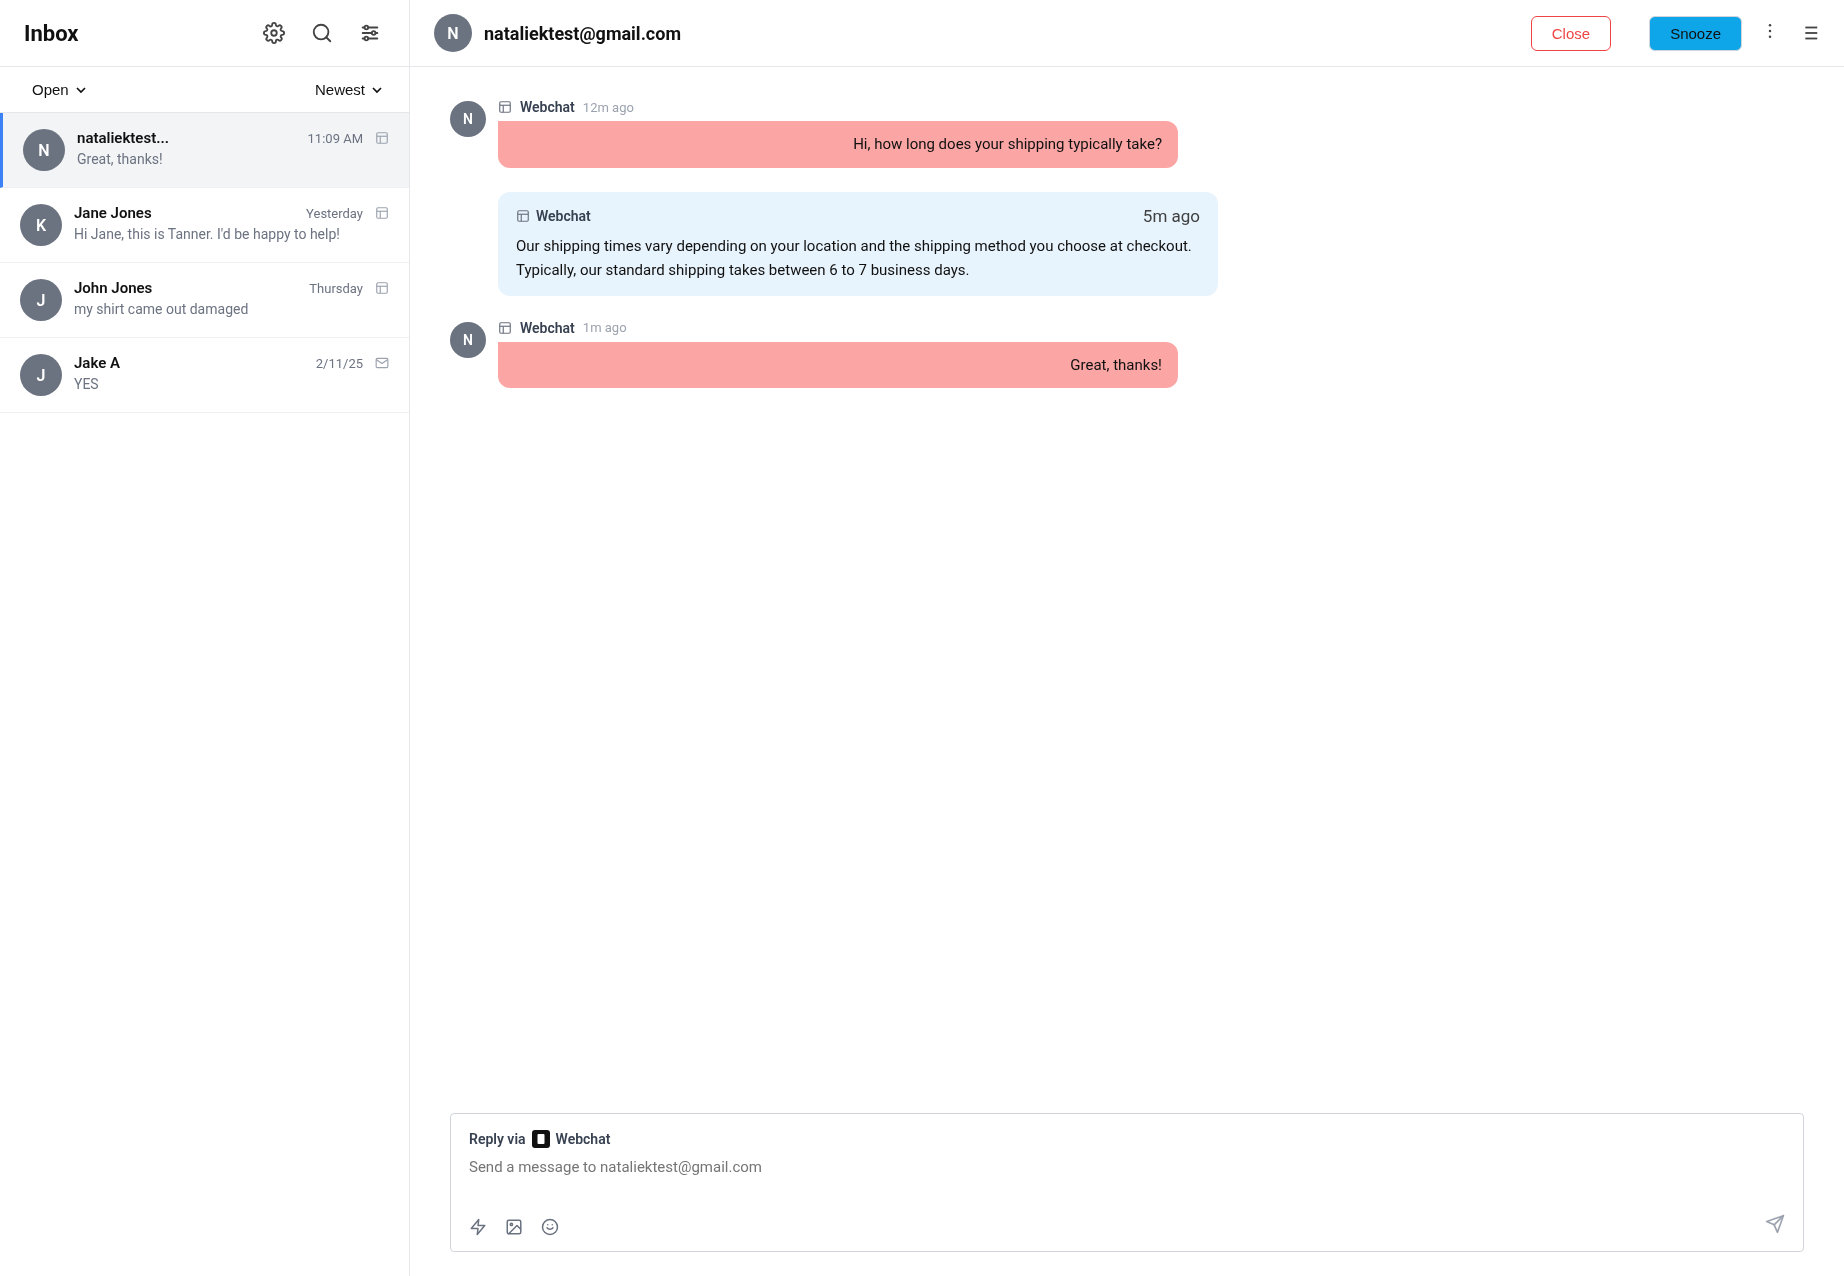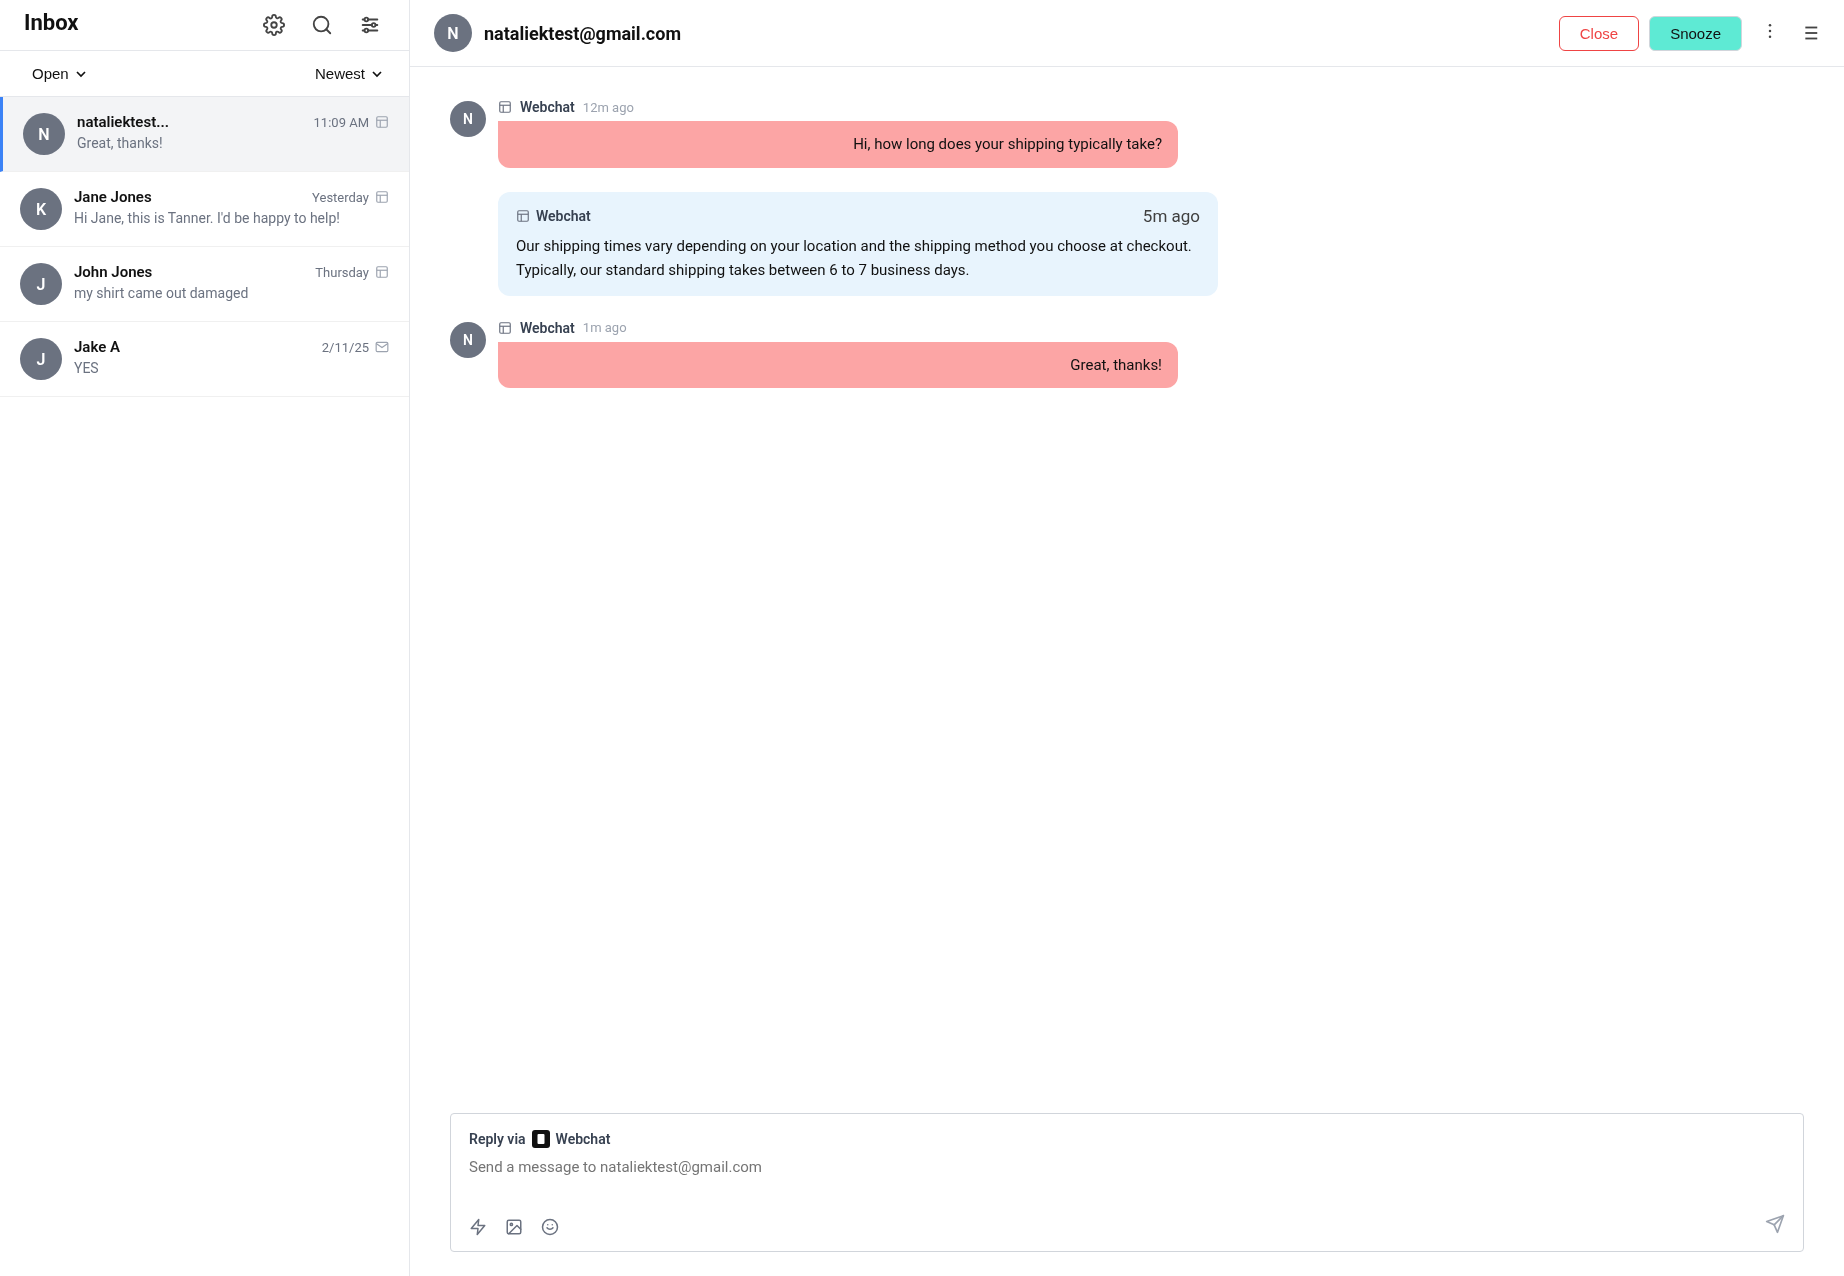--- a/index.html
+++ b/index.html
@@ -10,22 +10,23 @@
       width: 410px;
       min-width: 410px;
       border-right: 1px solid #e5e7eb;
       display: flex;
       flex-direction: column;
       height: 100%;
     }
 
     .left-header {
       display: flex;
+      align-items: center;
       justify-content: space-between;
-      padding: 10px 24px;
+      padding: 18px 24px;
       border-bottom: 1px solid #e5e7eb;
     }
 
     .left-header-title {
       font-size: 22px;
       font-weight: 700;
       color: #111;
     }
 
     .left-header-icons {
@@ -114,21 +115,21 @@
 
     .conv-name {
       font-size: 15px;
       font-weight: 600;
       color: #111;
     }
 
     .conv-meta {
       display: flex;
       align-items: center;
-      gap: 6px;
+      gap: 12px;
     }
 
     .conv-time {
       font-size: 13px;
       color: #6b7280;
     }
 
     .conv-preview {
       font-size: 14px;
       color: #6b7280;
@@ -189,25 +190,26 @@
       font-size: 15px;
       font-weight: 500;
       cursor: pointer;
       margin-left: 35px;
     }
 
     .btn-snooze {
       padding: 8px 20px;
       border: 1.5px solid #d1d5db;
       border-radius: 6px;
-      background: #5eead4;
+      background: #0ea5e9;
       color: #111;
       font-size: 15px;
       font-weight: 500;
       cursor: pointer;
+      margin-left: 28px;
     }
 
     .more-btn {
       background: none;
       border: none;
       cursor: pointer;
       color: #444;
       font-size: 20px;
       padding: 4px 8px;
     }

